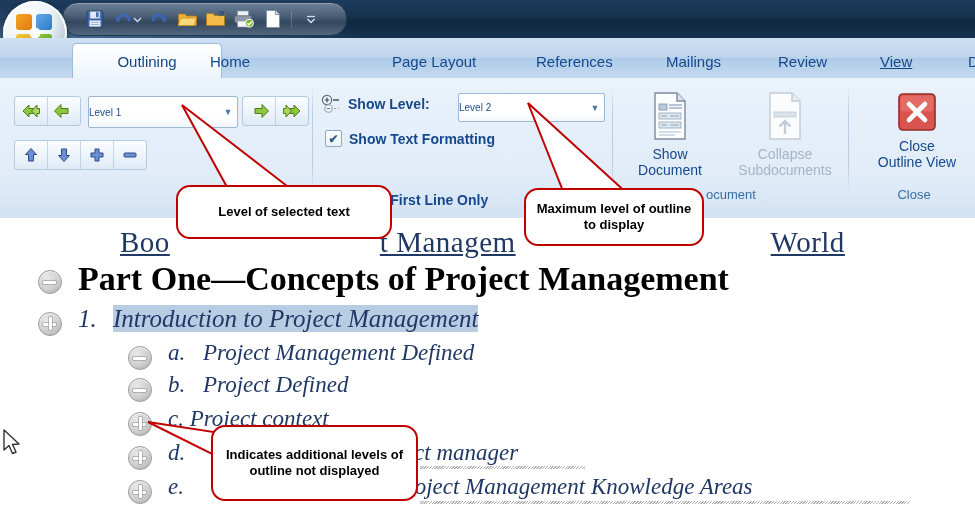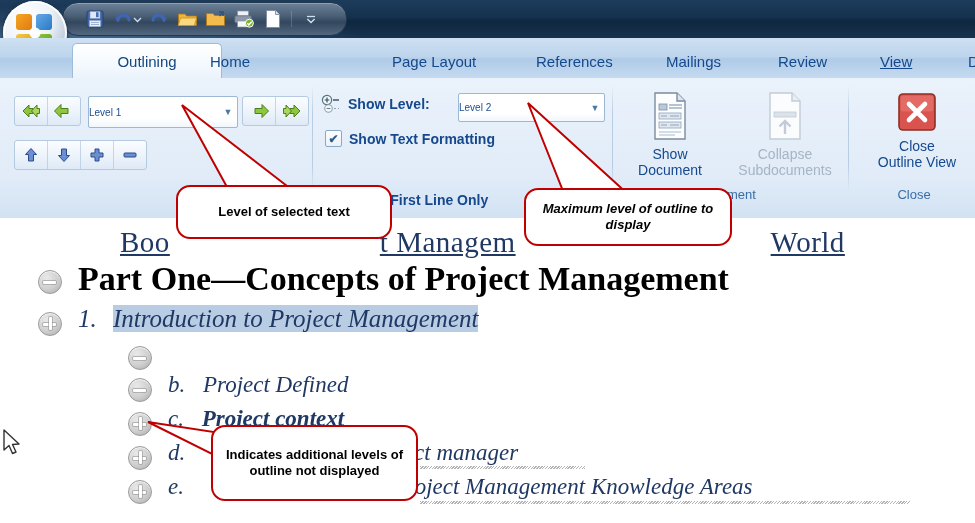--- a/index.html
+++ b/index.html
@@ -437,31 +437,35 @@
     <div class="ocircle minus" style="left:38px;top:52px;"></div>
     <div class="docline part-head" style="left:78px;top:42px;">Part One—Concepts of Project Management</div>
 
     <div class="ocircle plus" style="left:38px;top:94px;"></div>
     <div class="docline lvl1" style="left:78px;top:87px;">
       <span class="numlbl">1.</span>
       <span class="hl" style="margin-left:10px;">Introduction to Project Management</span>
     </div>
 
     <div class="ocircle minus" style="left:128px;top:128px;"></div>
+    <div class="docline lvl2" style="left:168px;top:122px;">
+      <span class="numlbl">a.</span>
+      <span style="margin-left:12px;">Project Management Defined</span>
+    </div>
 
     <div class="ocircle minus" style="left:128px;top:160px;"></div>
     <div class="docline lvl2" style="left:168px;top:154px;">
       <span class="numlbl">b.</span>
       <span style="margin-left:12px;">Project  Defined</span>
     </div>
 
     <div class="ocircle plus" style="left:128px;top:194px;"></div>
     <div class="docline lvl2" style="left:168px;top:188px;">
       <span class="numlbl">c.</span>
-      <span style="margin-left:12px;font-weight:bold;">Project context</span>
+      <span style="">Project context</span>
     </div>
     <div class="squig" style="left:210px;top:213px;width:170px;"></div>
 
     <div class="ocircle plus" style="left:128px;top:228px;"></div>
     <div class="docline lvl2" style="left:168px;top:222px;">
       <span class="numlbl">d.</span>
       <span style="margin-left:12px;opacity:0;">xxxxxxxxxxxxxxxx</span><span>project manager</span>
     </div>
     <div class="squig" style="left:420px;top:248px;width:165px;"></div>
 
@@ -479,21 +483,21 @@
 
     <path d="M528 103 L565 196 L630 196 Z" fill="#ffffff" stroke="#c00000" stroke-width="2"></path>
 
     <path d="M148 422 L214 455 L214 432 Z" fill="#ffffff" stroke="#c00000" stroke-width="2"></path>
   </svg>
 
   <div class="callout" style="left:176px;top:185px;width:216px;height:54px;">
     <span>Level of selected text</span>
   </div>
 
-  <div class="callout" style="left:524px;top:188px;width:208px;height:58px;font-style:italic;">
+  <div class="callout" style="left:524px;top:188px;width:180px;height:58px;">
     <span>Maximum level of outline to display</span>
   </div>
 
   <div class="callout" style="left:211px;top:425px;width:207px;height:76px;">
     <span>Indicates additional levels of outline not displayed</span>
   </div>
 
   <div class="cursor">
     <svg width="22" height="30" viewBox="0 0 22 30">
       <path d="M2 2 L2 22 L7 17.5 L10.5 25.5 L14 24 L10.5 16.5 L17 16 Z" fill="#ffffff" stroke="#333333" stroke-width="1.4" stroke-linejoin="round"></path>

